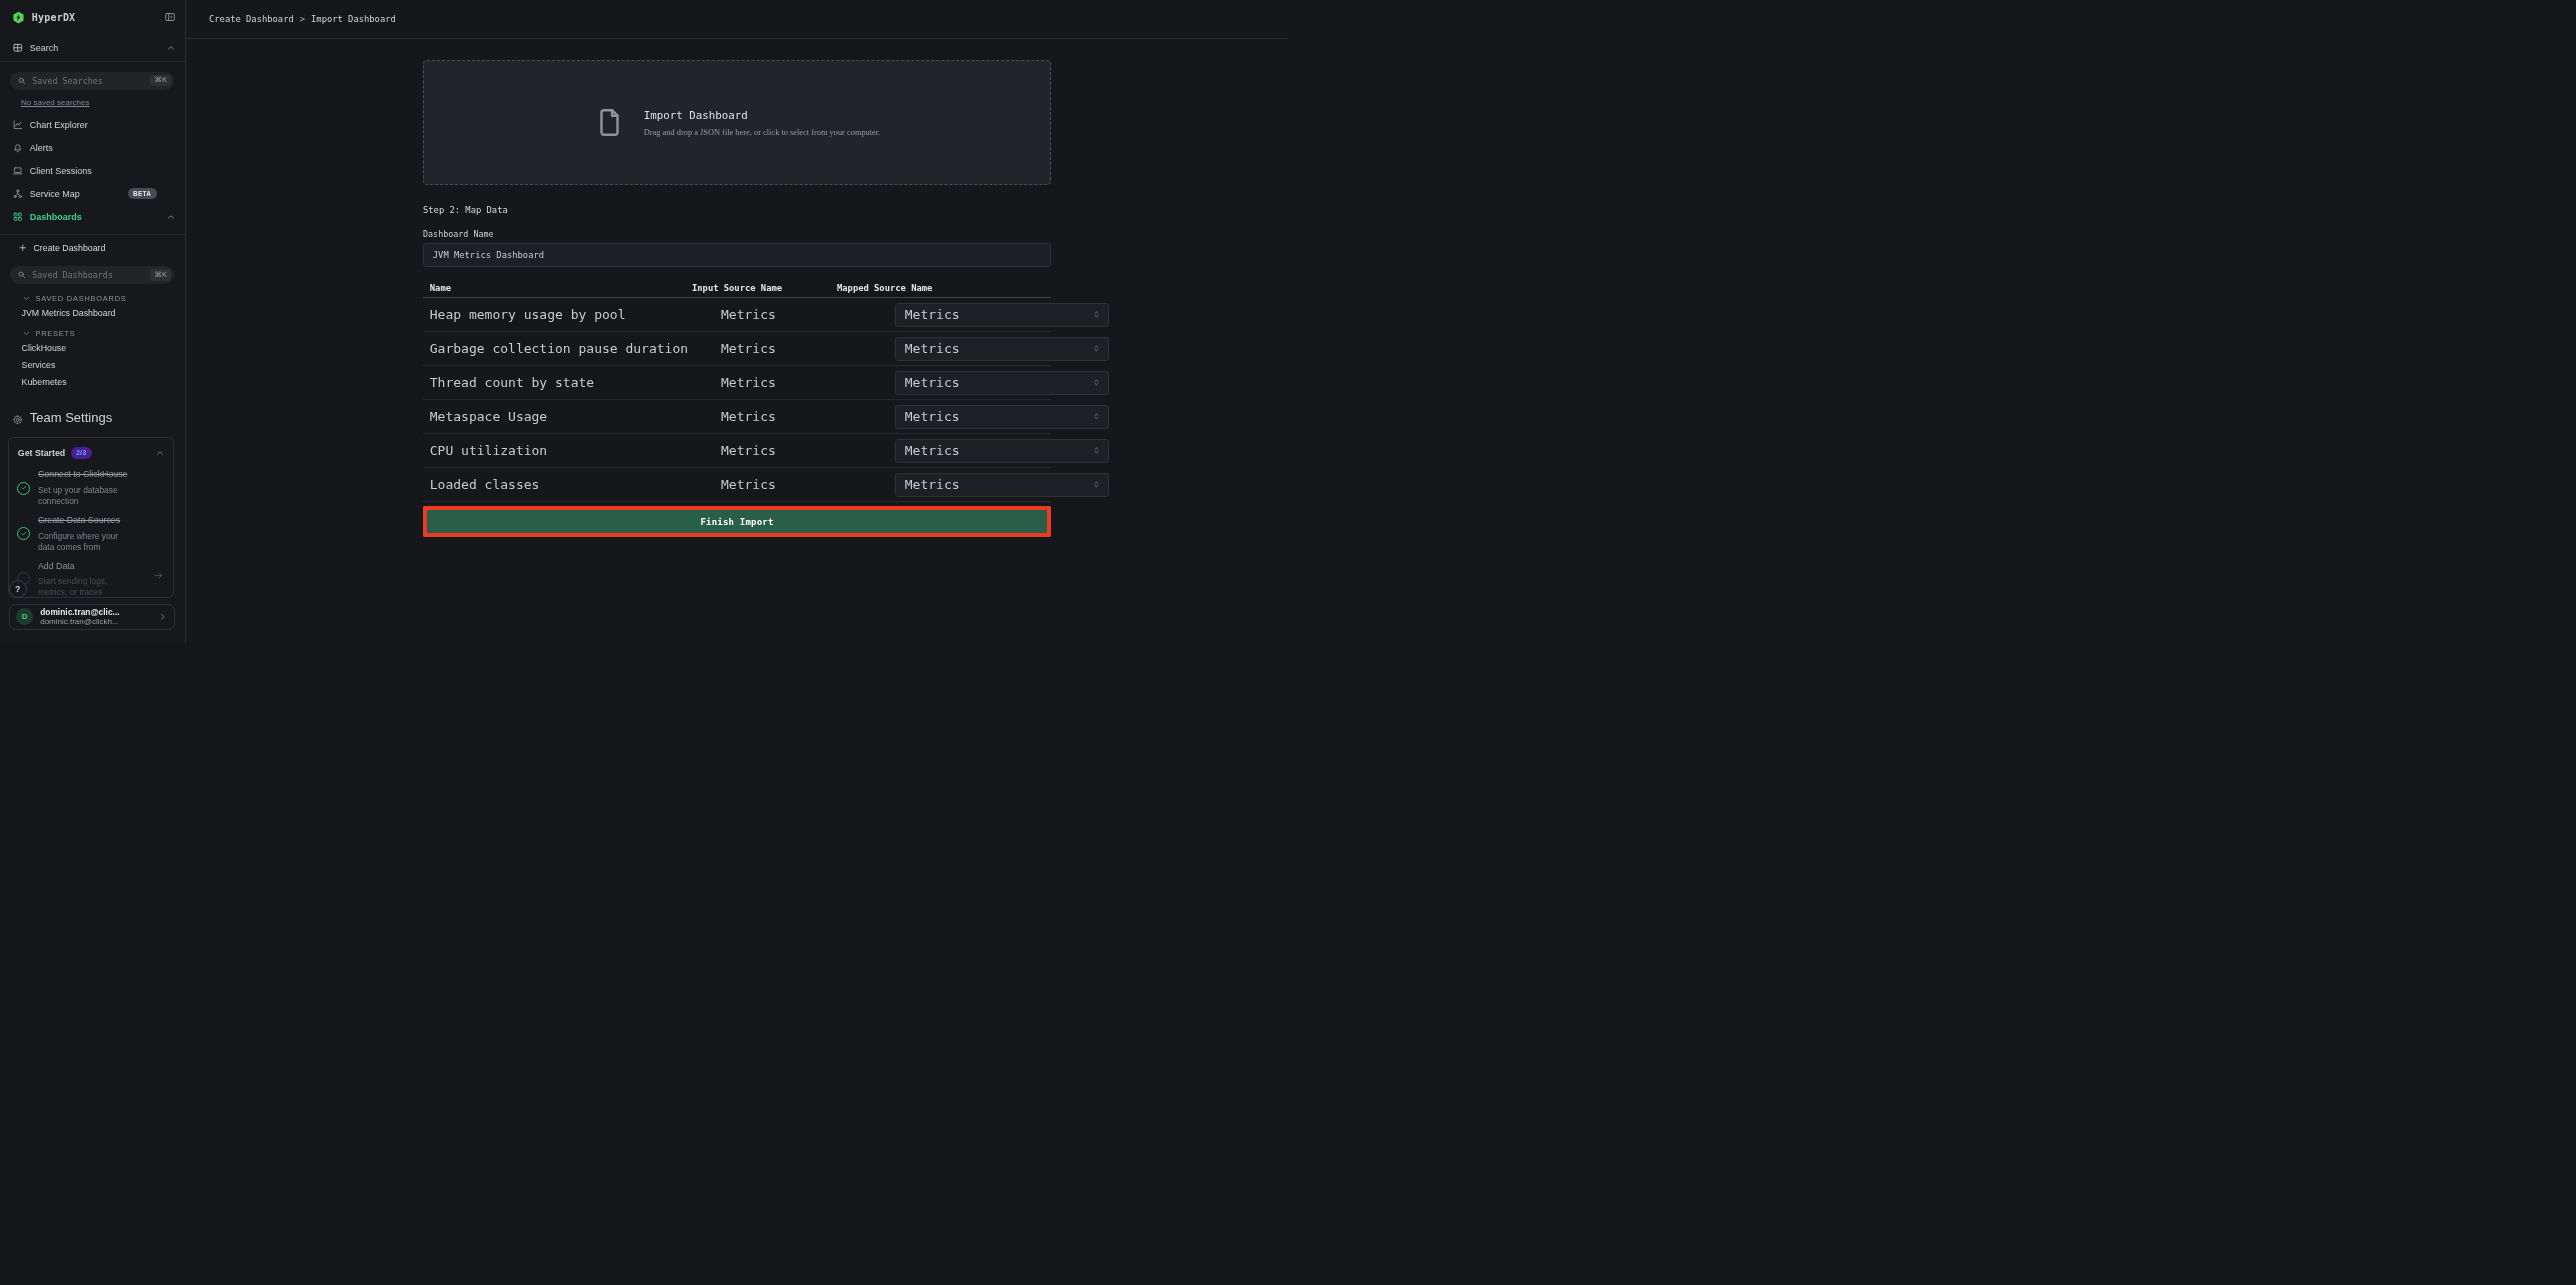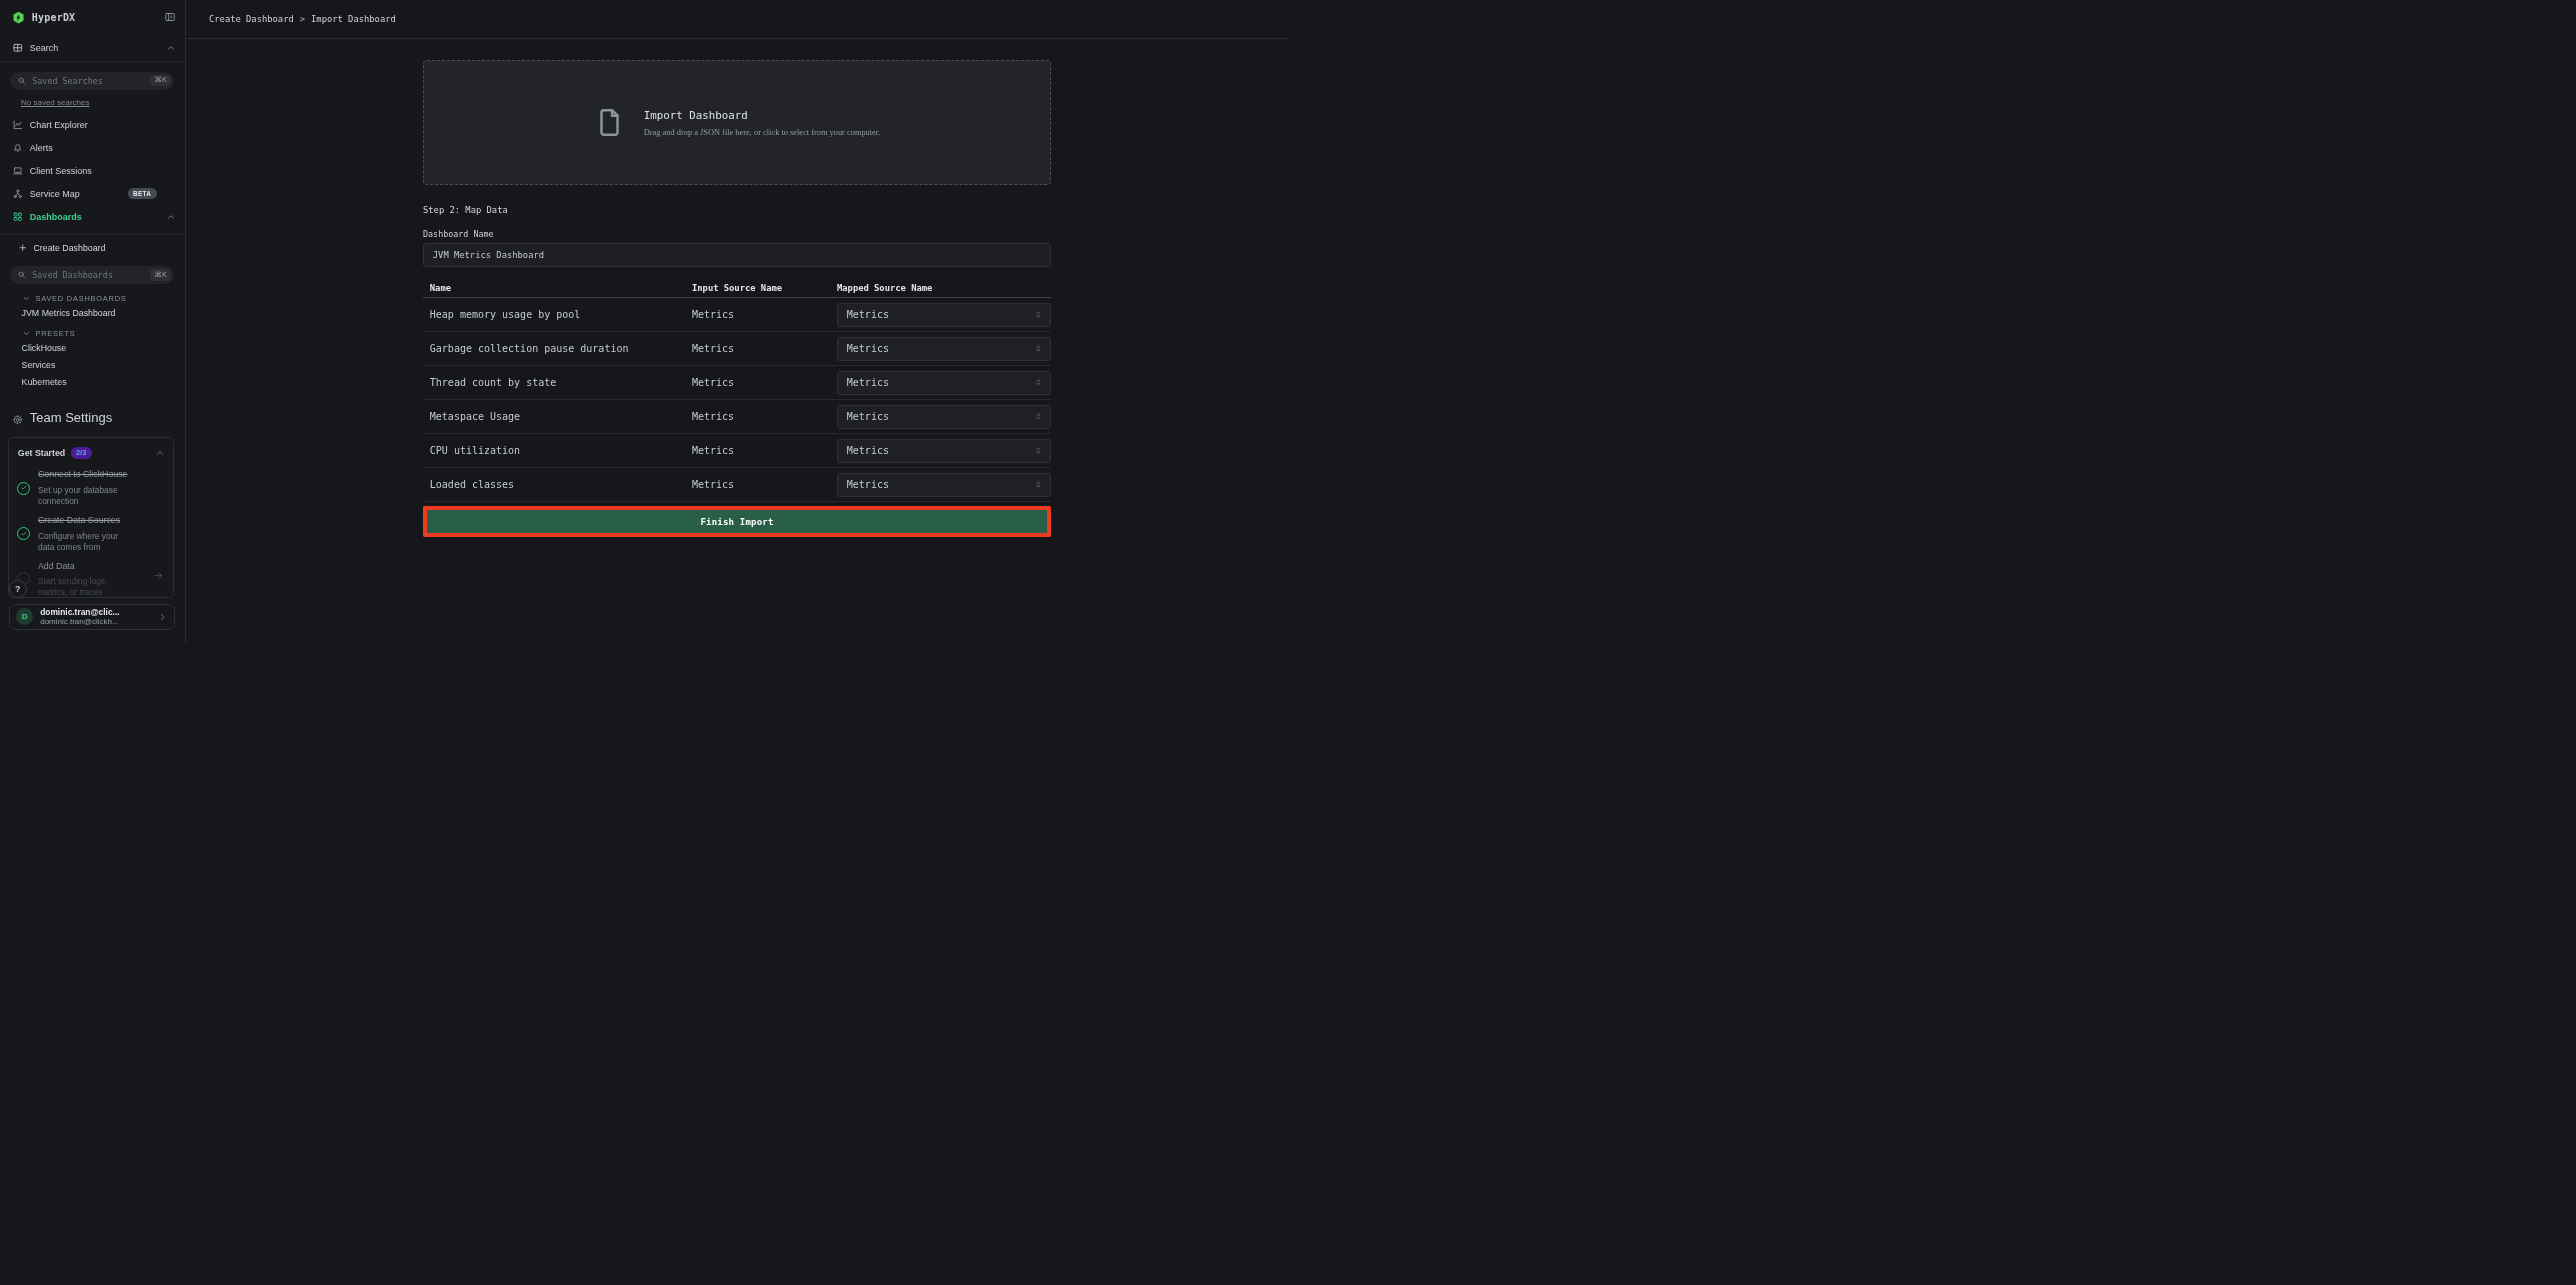--- a/index.html
+++ b/index.html
@@ -116,21 +116,21 @@
   .field-label { margin-top:14px; font-size:8.4px; color:#cdd1d6; }
   .name-input {
     margin-top:4.7px; width:100%; height:24px; background:#1d1f24; border:0.7px solid #2e3136;
     border-radius:2.7px; color:#c6cbd1; font-size:8.8px; padding:0 8.8px; outline:none;
     font-family:"DejaVu Sans Mono","Liberation Mono",monospace;
   }
 
   .grid { display:grid; grid-template-columns:269px 145px 1fr; align-items:center; }
   .thead { margin-top:11.5px; height:19.6px; border-bottom:0.7px solid #3f4247; font-weight:bold; color:#e3e6ea; font-size:8.8px; }
   .thead > div:first-child, .trow > div:first-child { padding-left:6.8px; }
-  .trow { height:34px; font-size:10px; color:#c6cbd1; border-bottom:0.7px solid #26282c; }
+  .trow { height:34px; font-size:13px; color:#c6cbd1; border-bottom:0.7px solid #26282c;gap:29px; }
   .trow:last-of-type { border-bottom:none; }
   .select {
     height:24px; background:#1e2025; border:0.7px solid #2f3237; border-radius:2.7px;
     display:flex; align-items:center; padding:0 6.8px 0 8.8px; cursor:pointer; color:#c6cbd1;
     justify-content:space-between; width:214px;
   }
   .select .ic { color:#8a9096; display:flex; }
 
   .annotation { margin-top:4px; border:4.7px solid #eb3b21; border-radius:1.4px; }
   .finish-btn {

